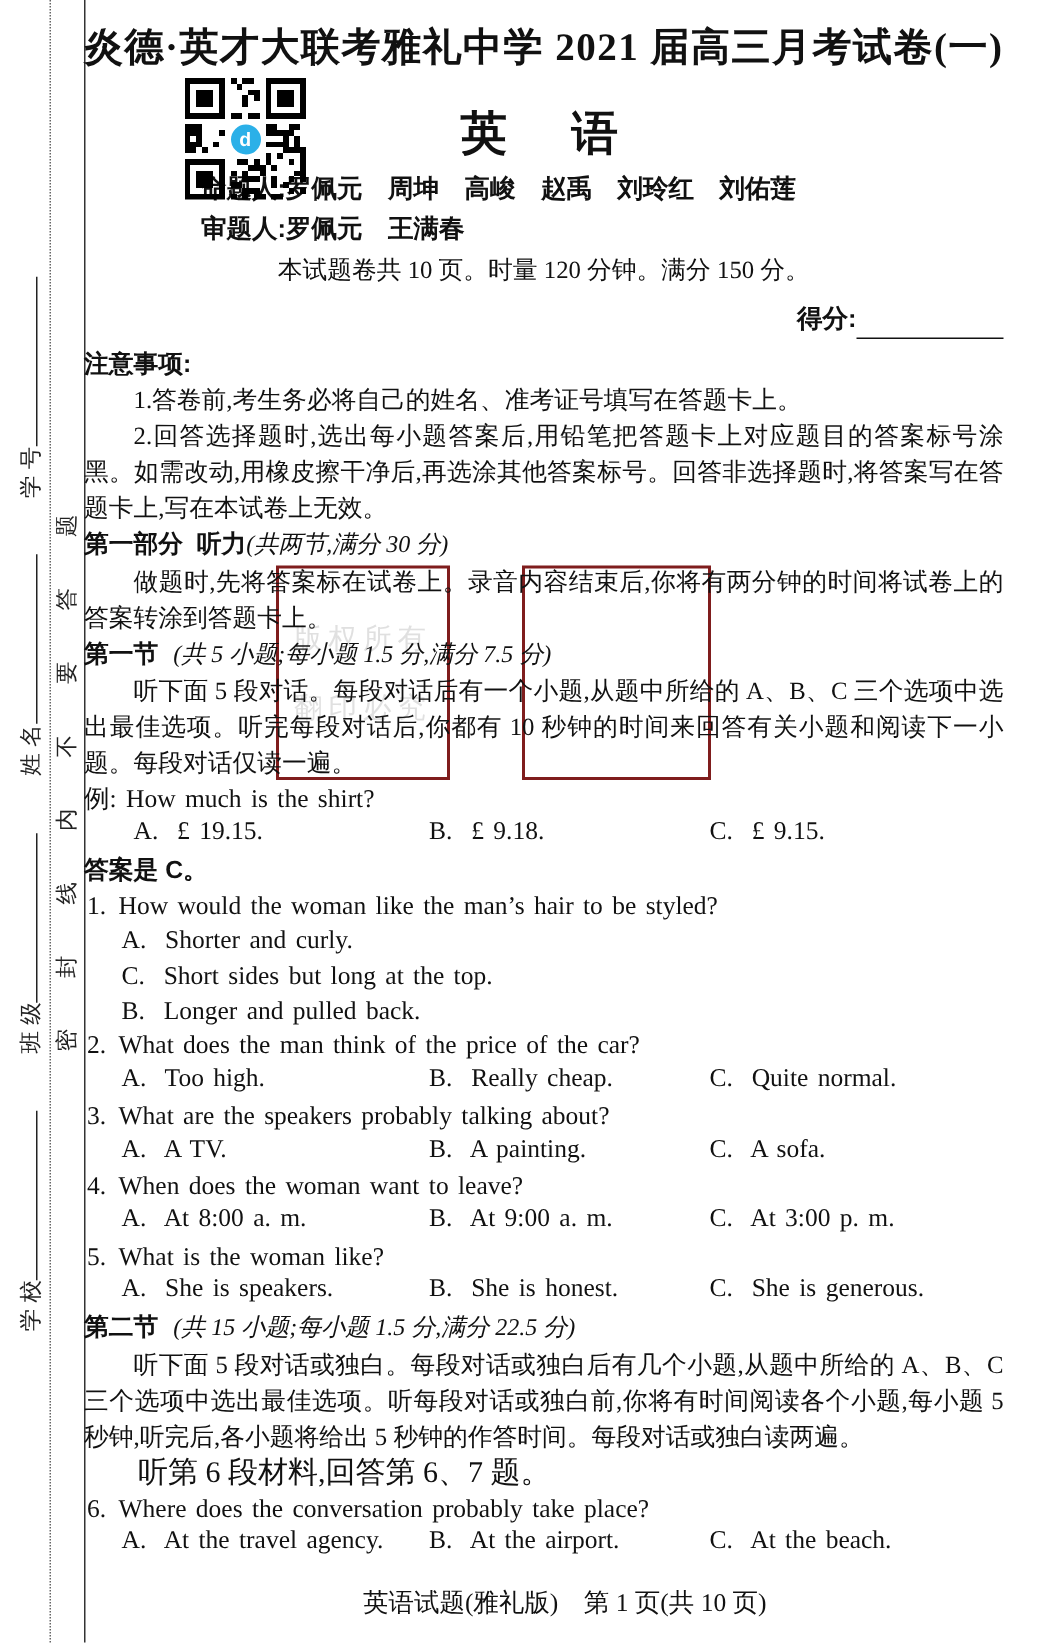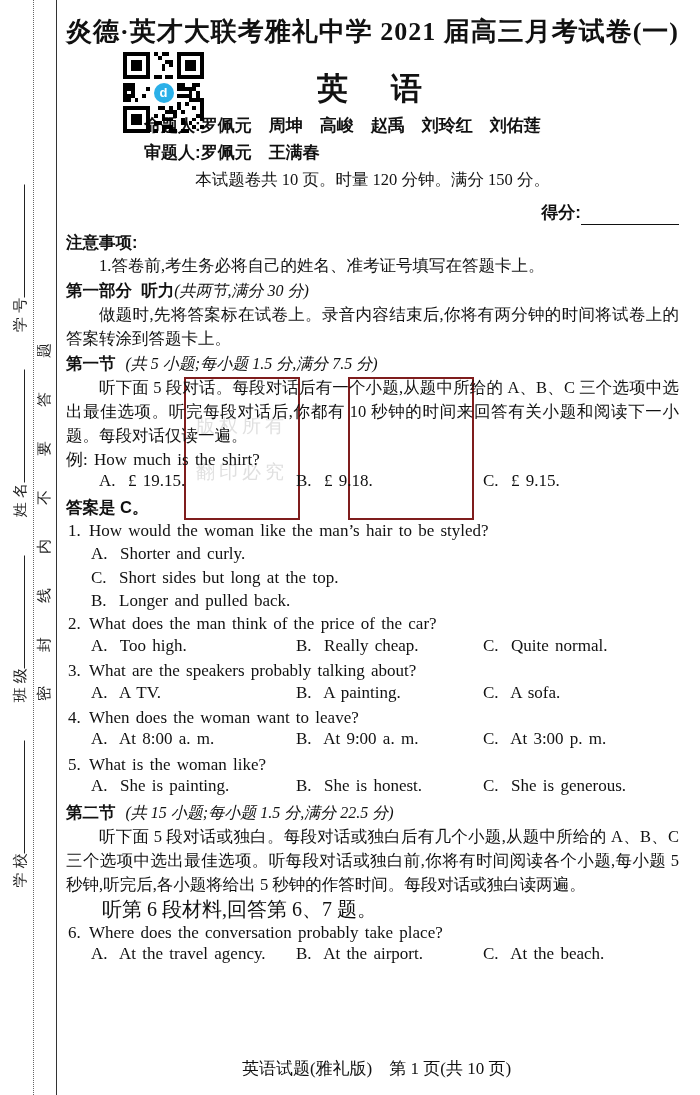--- a/index.html
+++ b/index.html
@@ -32,21 +32,21 @@
   .qr{position:absolute;left:122px;top:52px;width:83px;height:81px;z-index:2;}
   .qr svg{width:100%;height:100%;shape-rendering:crispEdges;}
   .qr-logo{position:absolute;left:50%;top:50%;transform:translate(-50%,-50%);
       width:26px;height:26px;background:#fff;border-radius:6px;
       display:flex;align-items:center;justify-content:center;}
   .qr-circle{width:20px;height:20px;border-radius:50%;background:#2bb0e8;
       display:flex;align-items:center;justify-content:center;
       font-family:"Liberation Sans",sans-serif;font-weight:bold;font-size:13px;color:#fff;}
 
   
-  .content{position:absolute;left:66px;top:0;width:613px;z-index:1;}
+  .content{position:absolute;left:56px;top:0;width:613px;z-index:1;}
   .title{margin:16px 0 0 0;font-size:26px;line-height:32px;font-weight:bold;
       text-align:center;letter-spacing:1px;font-family:"Liberation Serif",serif;}
   .subject{margin-top:18px;font-size:31px;line-height:46px;font-weight:bold;text-align:center;
       font-family:"Liberation Sans",sans-serif;letter-spacing:6px;}
   .persons{margin-left:78px;line-height:27px;font-family:"Liberation Sans",sans-serif;
       font-weight:bold;font-size:17px;}
   .persons:first-of-type{margin-top:22px;}
   .info{margin-top:2px;line-height:24px;font-size:16.5px;text-align:center;}
   .score{margin-top:8px;line-height:25px;text-align:right;}
   .score-label{font-family:"Liberation Sans",sans-serif;font-weight:bold;font-size:17px;}
@@ -208,20 +208,21 @@
     <div class="persons pre"><span>审题人:</span><span>罗佩元　王满春</span></div>
 
     <div class="info">本试题卷共 10 页。时量 120 分钟。满分 150 分。</div>
 
     <div class="score">
       <span class="score-label">得分:</span><span class="score-blank"></span>
     </div>
 
     <div class="notice-title hb">注意事项:</div>
     <p class="para">1.答卷前,考生务必将自己的姓名、准考证号填写在答题卡上。</p>
+    <p class="para">2.回答选择题时,选出每小题答案后,用铅笔把答题卡上对应题目的答案标号涂黑。如需改动,用橡皮擦干净后,再选涂其他答案标号。回答非选择题时,将答案写在答题卡上,写在本试卷上无效。</p>
 
     <div class="sect"><span class="hb pre">第一部分  听力</span><span class="hnote">(共两节,满分 30 分)</span></div>
     <p class="para">做题时,先将答案标在试卷上。录音内容结束后,你将有两分钟的时间将试卷上的答案转涂到答题卡上。</p>
 
     <div class="sect"><span class="hb">第一节</span><span class="hnote gap">(共 5 小题;每小题 1.5 分,满分 7.5 分)</span></div>
     <p class="para">听下面 5 段对话。每段对话后有一个小题,从题中所给的 A、B、C 三个选项中选出最佳选项。听完每段对话后,你都有 10 秒钟的时间来回答有关小题和阅读下一小题。每段对话仅读一遍。</p>
 
     <div class="en-line"><span>例:</span> <span>How much is the shirt?</span></div>
     <div class="optrow ex">
       <span class="oA pre">A.  £ 19.15.</span>
@@ -253,21 +254,21 @@
 
     <div class="q en-line"><span class="qnum">4.</span><span>When does the woman want to leave?</span></div>
     <div class="optrow">
       <span class="oA pre">A.  At 8:00 a. m.</span>
       <span class="oB pre">B.  At 9:00 a. m.</span>
       <span class="oC pre">C.  At 3:00 p. m.</span>
     </div>
 
     <div class="q en-line"><span class="qnum">5.</span><span>What is the woman like?</span></div>
     <div class="optrow">
-      <span class="oA pre">A.  She is painting.</span>
+      <span class="oA pre">A.  She is speakers.</span>
       <span class="oB pre">B.  She is honest.</span>
       <span class="oC pre">C.  She is generous.</span>
     </div>
 
     <div class="sect"><span class="hb">第二节</span><span class="hnote gap">(共 15 小题;每小题 1.5 分,满分 22.5 分)</span></div>
     <p class="para">听下面 5 段对话或独白。每段对话或独白后有几个小题,从题中所给的 A、B、C 三个选项中选出最佳选项。听每段对话或独白前,你将有时间阅读各个小题,每小题 5 秒钟,听完后,各小题将给出 5 秒钟的作答时间。每段对话或独白读两遍。</p>
     <p class="cnline">听第 6 段材料,回答第 6、7 题。</p>
 
     <div class="q en-line"><span class="qnum">6.</span><span>Where does the conversation probably take place?</span></div>
     <div class="optrow">

